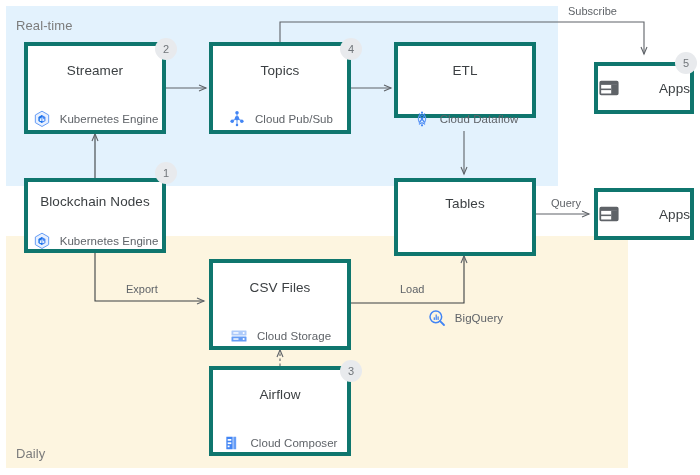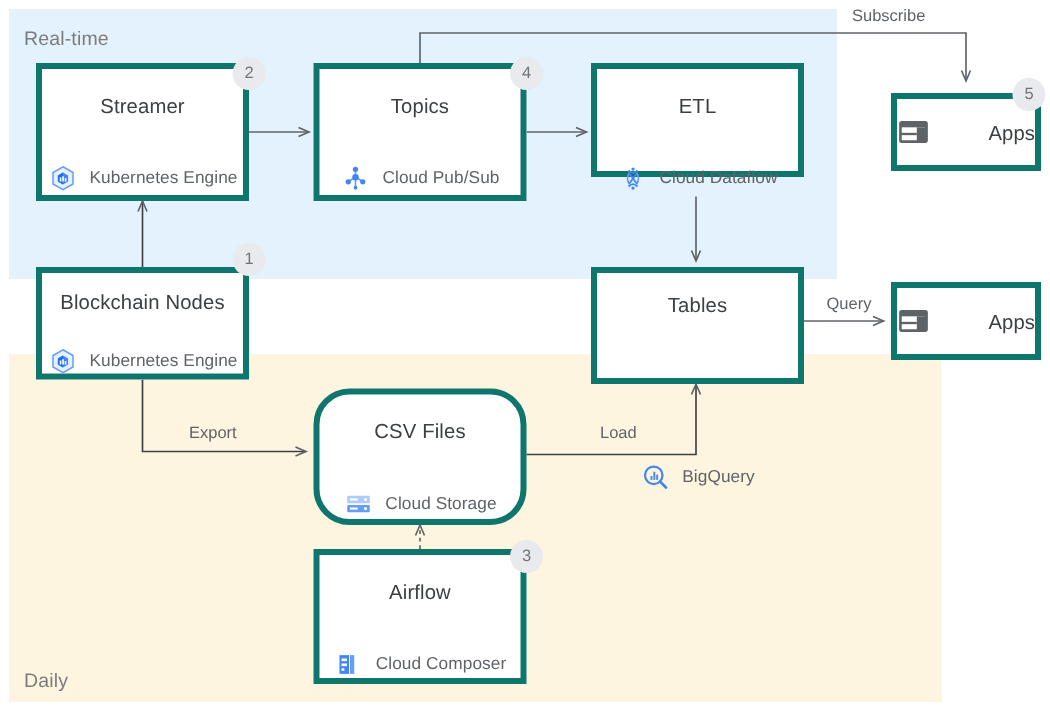--- a/index.html
+++ b/index.html
@@ -284,21 +284,21 @@
   <div class="node node-simple" style="left:594px; top:188px; width:100px; height:52px;">
     <svg class="icon-box" viewBox="0 0 24 24">
       <rect x="2.5" y="5" width="19" height="14" rx="1" fill="none" stroke="#5f6368" stroke-width="1.9"></rect>
       <rect x="2.5" y="5" width="19" height="3.6" fill="#5f6368"></rect>
       <rect x="14.4" y="8.6" width="7.1" height="10.4" fill="#5f6368"></rect>
       <rect x="2.5" y="12.6" width="11.9" height="1.7" fill="#5f6368"></rect>
     </svg>
     <span class="node-foot-label">Apps</span>
   </div>
 
-  <div class="node" style="left:209px; top:259px; width:142px; height:91px;border-radius:24px;">
+  <div class="node" style="left:209px; top:259px; width:142px; height:91px;">
     <div class="node-title">CSV Files</div>
     <div class="node-sep"></div>
     <div class="node-foot">
       <svg class="icon-box" viewBox="0 0 24 24">
         <rect x="3" y="5.4" width="18" height="5.9" rx="0.6" fill="#aecbfa"></rect>
         <rect x="3" y="12.7" width="18" height="5.9" rx="0.6" fill="#669df6"></rect>
         <rect x="5.2" y="7.5" width="6.2" height="1.7" fill="#ffffff"></rect>
         <rect x="5.2" y="14.8" width="6.2" height="1.7" fill="#ffffff"></rect>
         <circle cx="17.6" cy="8.35" r="1.25" fill="#ffffff"></circle>
         <circle cx="17.6" cy="15.65" r="1.25" fill="#ffffff"></circle>

